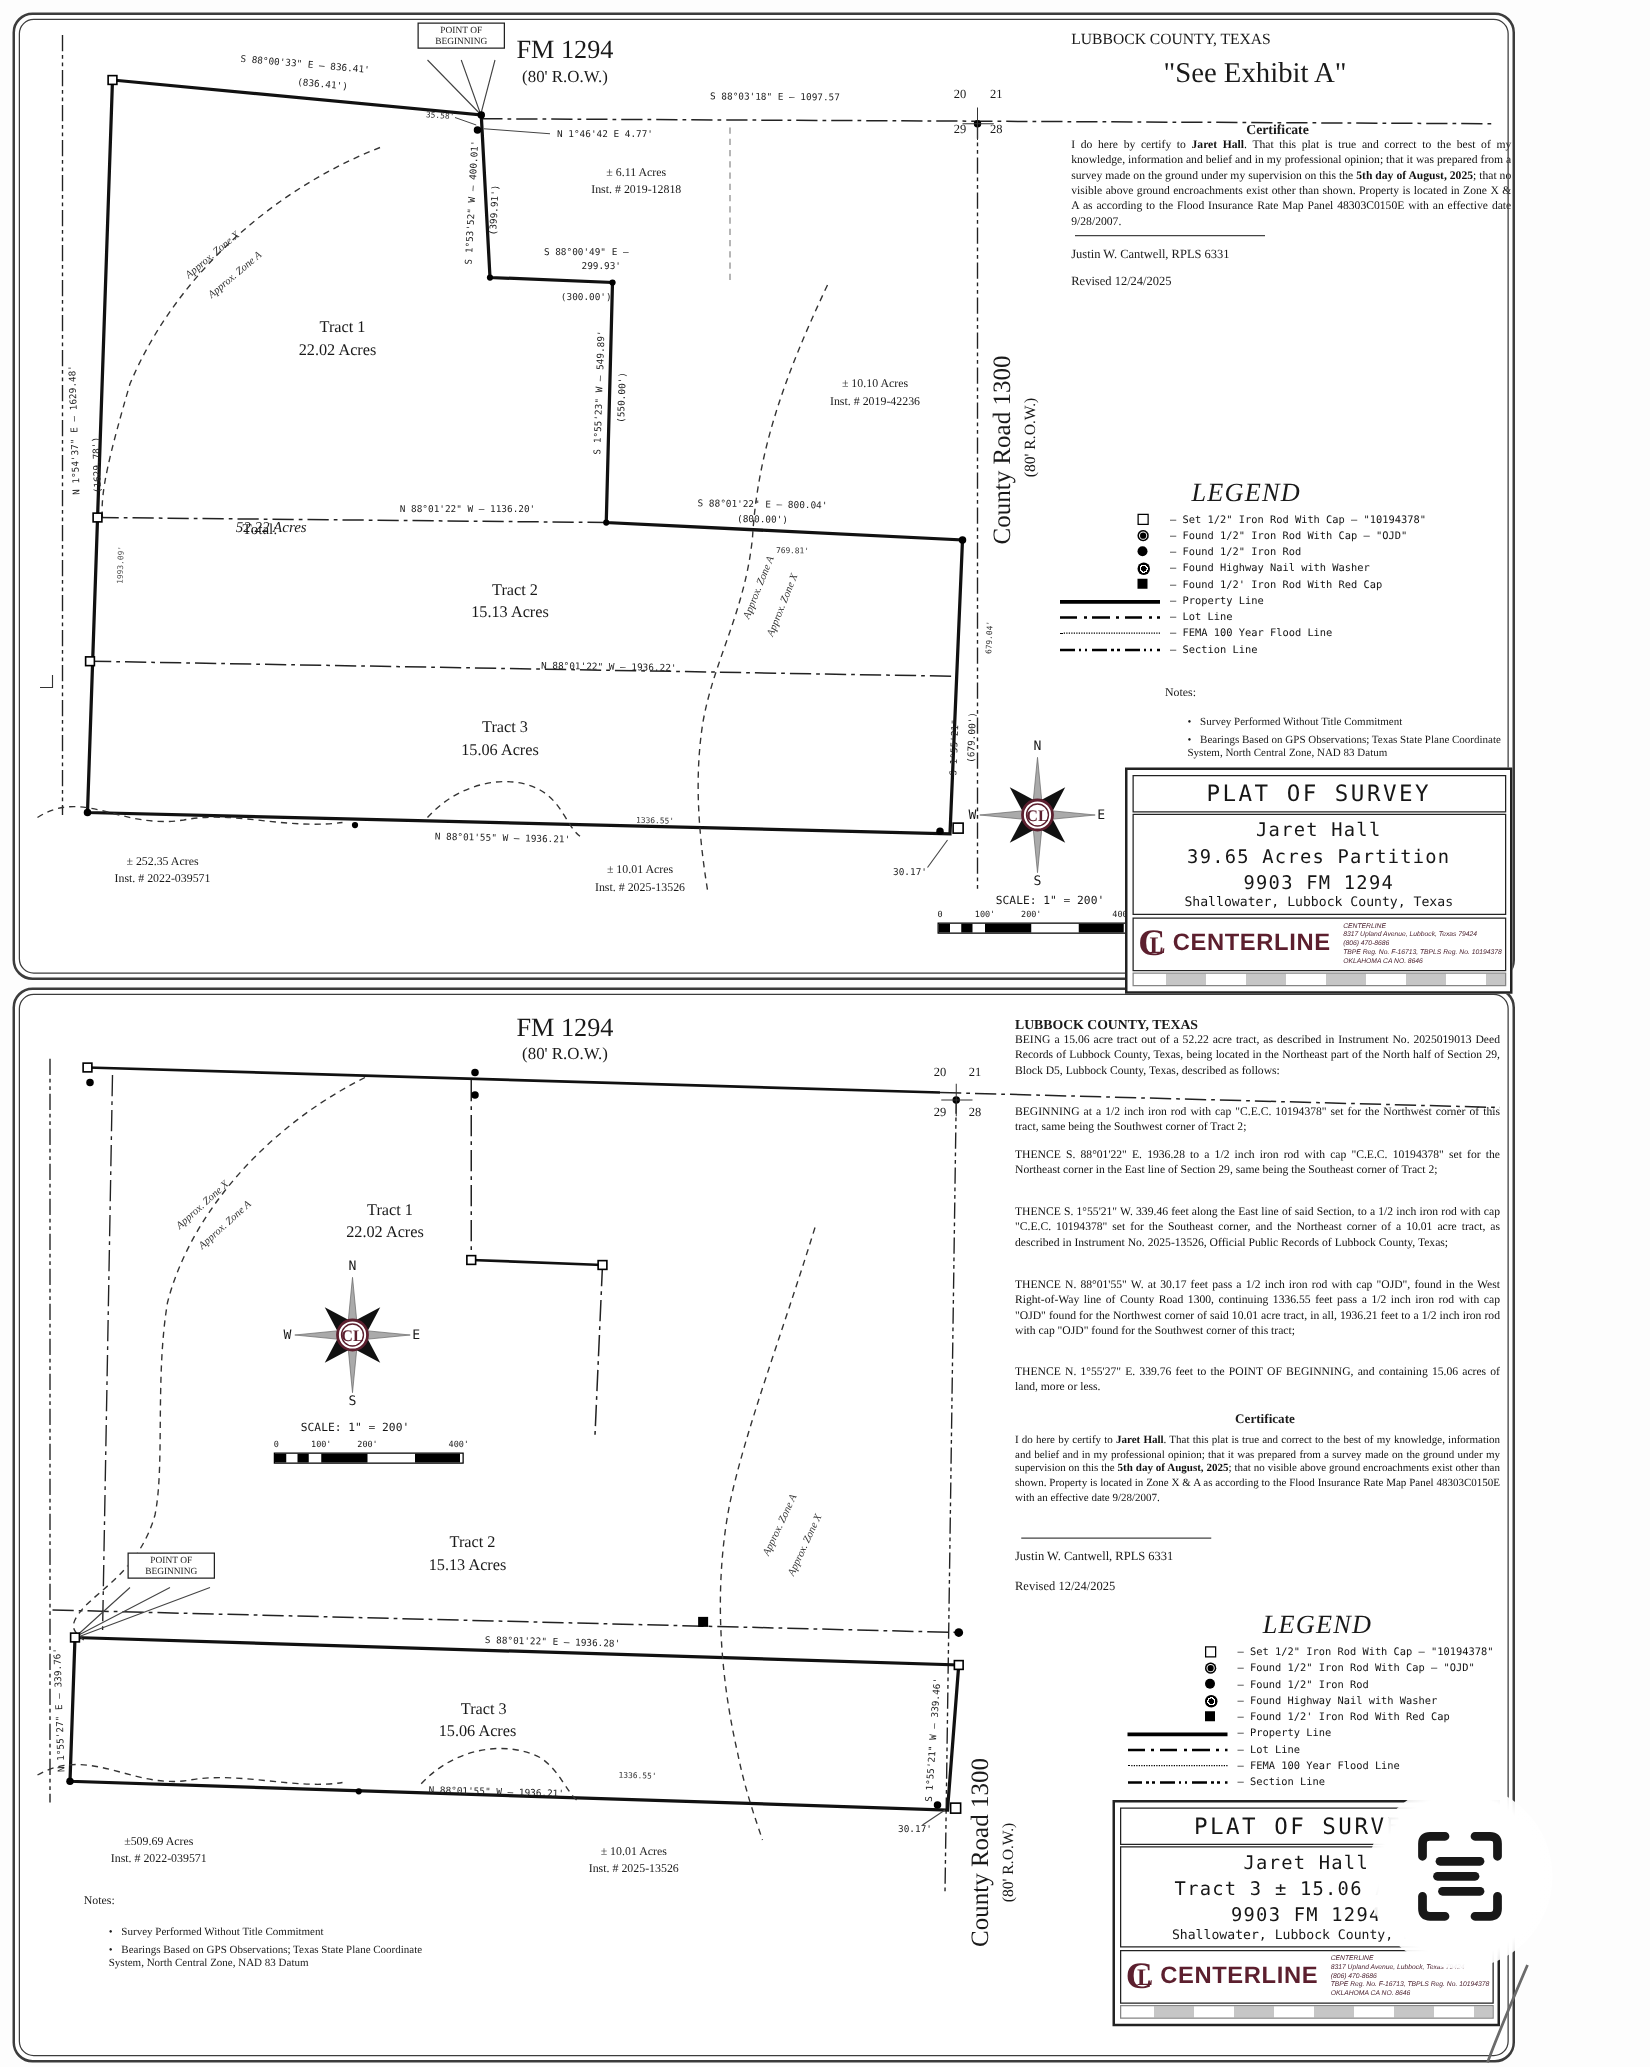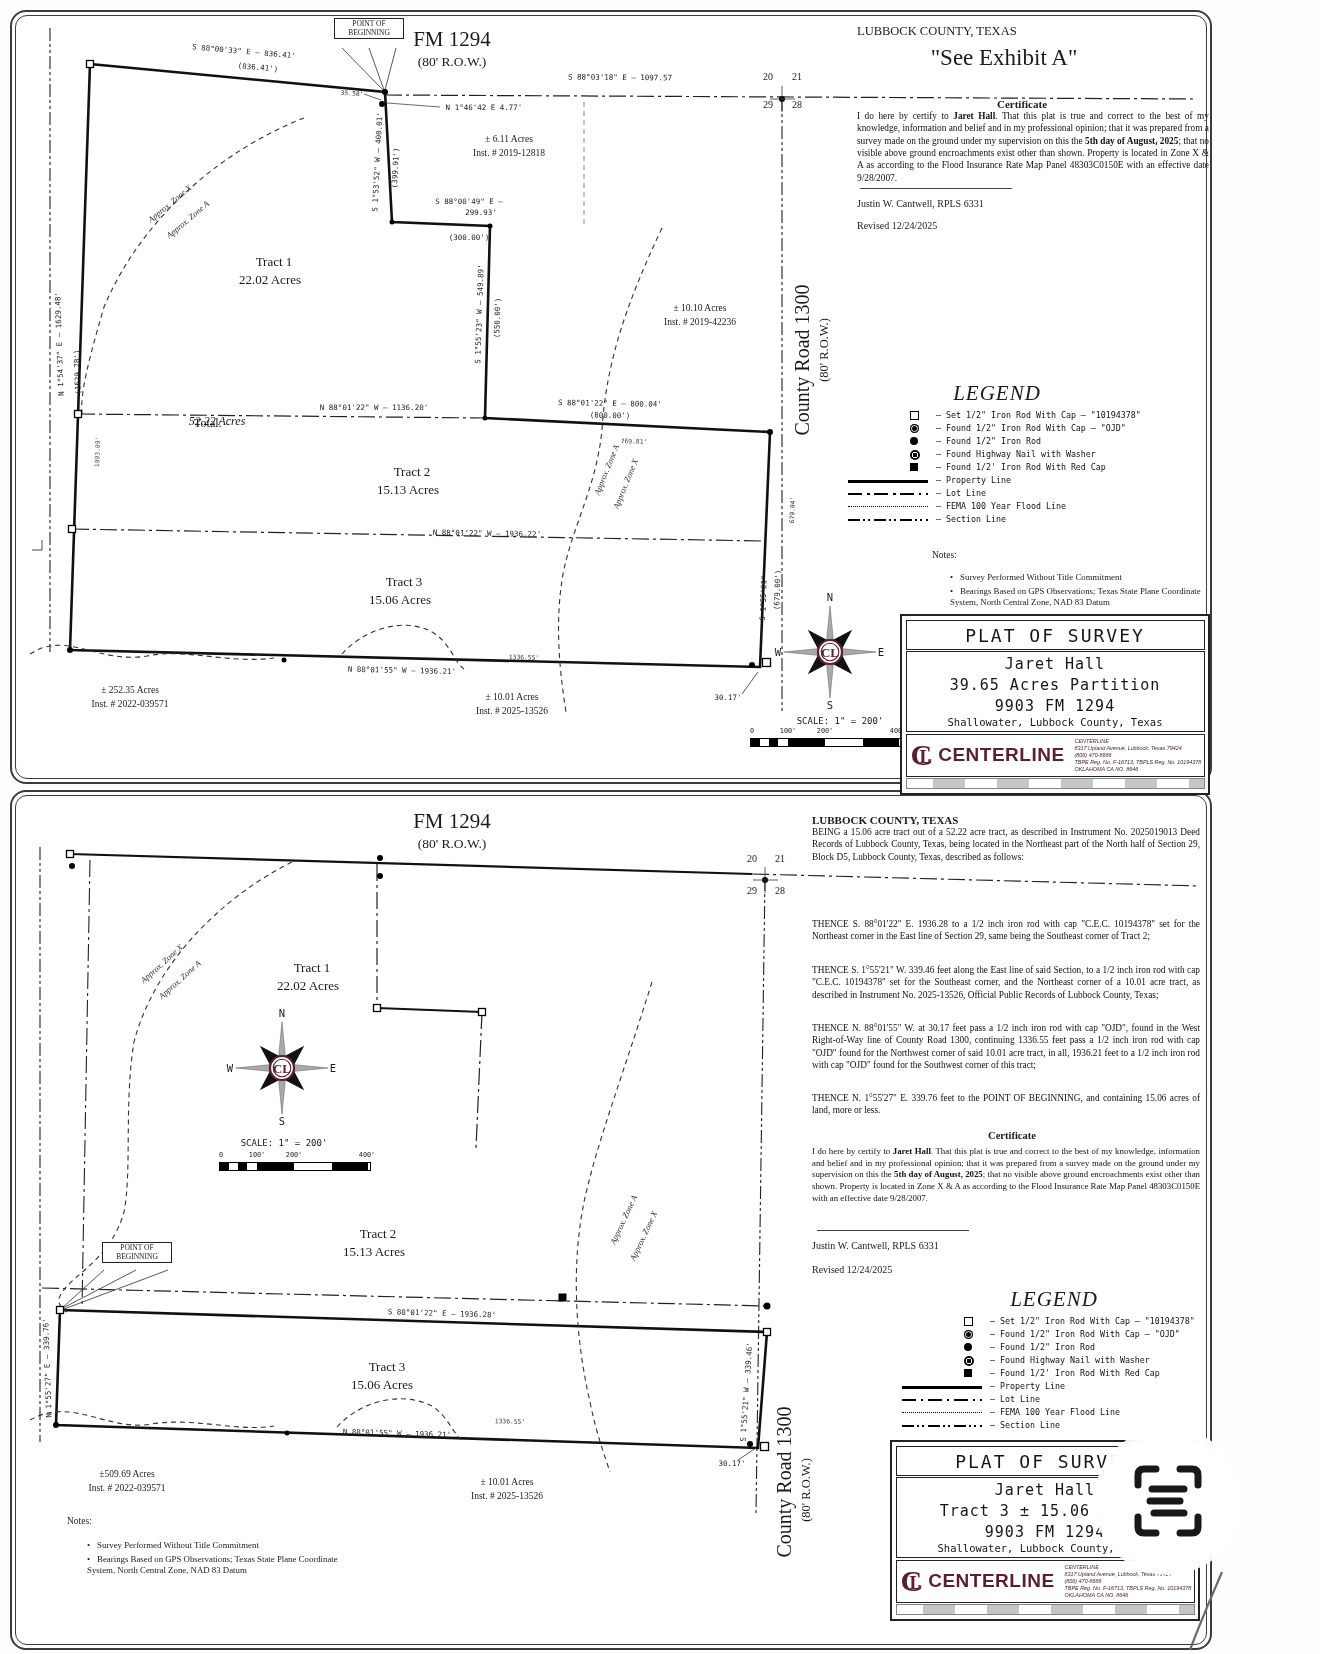--- a/index.html
+++ b/index.html
@@ -387,20 +387,21 @@
         <div style="width:9px;"></div>
         <div style="width:9px;background:#000;"></div>
       <div style="width:10px;"></div>
         <div style="width:37px;background:#000;"></div>
         <div style="width:38px;"></div>
         <div style="width:36px;background:#000;"></div>
     </div>
 
     <div class="blk ser" style="left:800px;top:22px;font-size:11px;font-weight:bold;">LUBBOCK COUNTY, TEXAS</div>
     <p class="blk para" style="left:800px;top:34px;width:388px;margin:0;">BEING a 15.06 acre tract out of a 52.22 acre tract, as described in Instrument No. 2025019013 Deed Records of Lubbock County, Texas, being located in the Northeast part of the North half of Section 29, Block D5, Lubbock County, Texas, described as follows:</p>
+    <p class="blk para" style="left:800px;top:92px;width:388px;margin:0;">BEGINNING at a 1/2 inch iron rod with cap "C.E.C. 10194378" set for the Northwest corner of this tract, same being the Southwest corner of Tract 2;</p>
     <p class="blk para" style="left:800px;top:126px;width:388px;margin:0;">THENCE S. 88°01'22" E. 1936.28 to a 1/2 inch iron rod with cap "C.E.C. 10194378" set for the Northeast corner in the East line of Section 29, same being the Southeast corner of Tract 2;</p>
     <p class="blk para" style="left:800px;top:172px;width:388px;margin:0;">THENCE S. 1°55'21" W. 339.46 feet along the East line of said Section, to a 1/2 inch iron rod with cap "C.E.C. 10194378" set for the Southeast corner, and the Northeast corner of a 10.01 acre tract, as described in Instrument No. 2025-13526, Official Public Records of Lubbock County, Texas;</p>
     <p class="blk para" style="left:800px;top:230px;width:388px;margin:0;">THENCE N. 88°01'55" W. at 30.17 feet pass a 1/2 inch iron rod with cap "OJD", found in the West Right-of-Way line of County Road 1300, continuing 1336.55 feet pass a 1/2 inch iron rod with cap "OJD" found for the Northwest corner of said 10.01 acre tract, in all, 1936.21 feet to a 1/2 inch iron rod with cap "OJD" found for the Southwest corner of this tract;</p>
     <p class="blk para" style="left:800px;top:300px;width:388px;margin:0;">THENCE N. 1°55'27" E. 339.76 feet to the POINT OF BEGINNING, and containing 15.06 acres of land, more or less.</p>
 
     <div class="lb ser" style="left:1000px;top:344px;font-size:10.5px;font-weight:bold;">Certificate</div>
     <p class="blk para" style="left:800px;top:354px;width:388px;margin:0;font-size:8.8px;">
       <span>I do here by certify to </span><b>Jaret Hall</b><span>. That this plat is true and correct to the best of my knowledge, information and belief and in my professional opinion; that it was prepared from a survey made on the ground under my supervision on this the </span><b>5th day of August, 2025</b><span>; that no visible above ground encroachments exist other than shown. Property is located in Zone X &amp; A as according to the Flood Insurance Rate Map Panel 48303C0150E with an effective date 9/28/2007.</span>
     </p>
     <div class="sig" style="left:805px;top:438px;width:152px;"></div>

